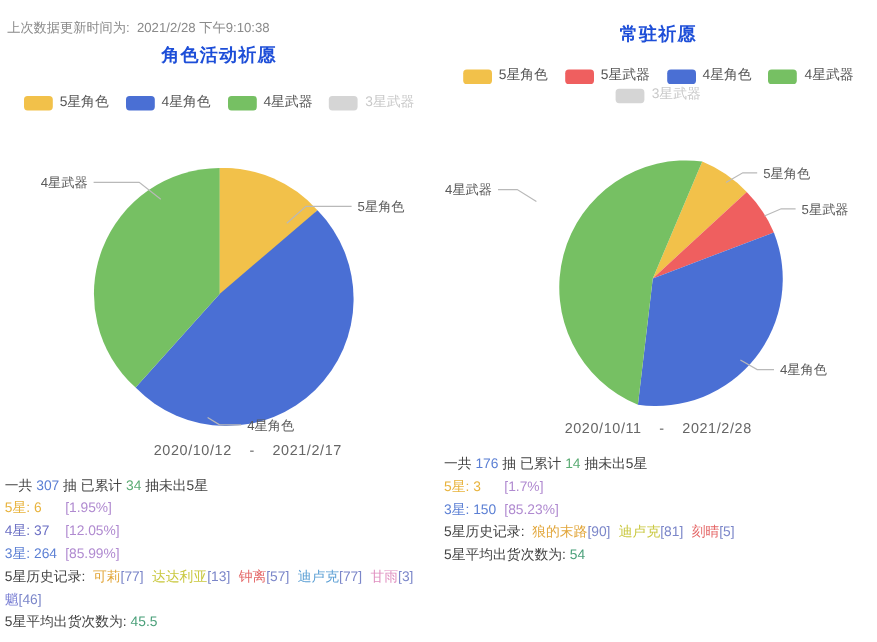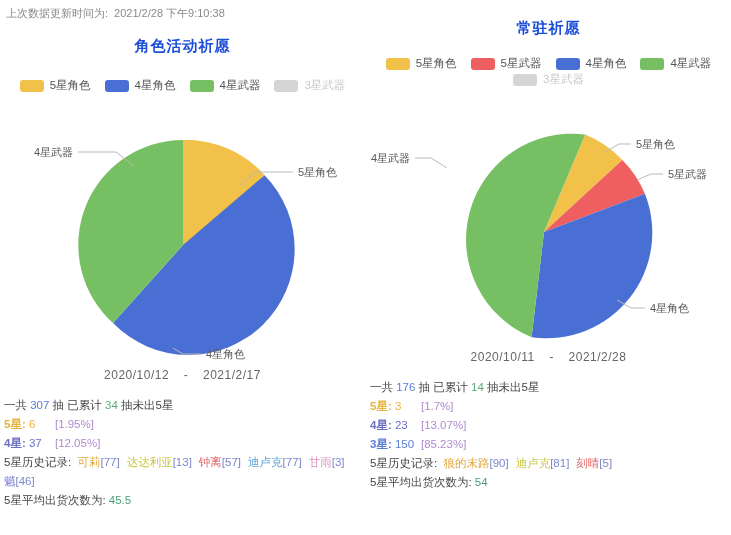--- a/index.html
+++ b/index.html
@@ -11,21 +11,21 @@
     height: 535px;
     background: #ffffff;
     font-family: "Liberation Sans", "DejaVu Sans", sans-serif;
     color: #333;
     overflow: hidden;
     position: relative;
   }
   .update-line {
     position: absolute;
     left: 6px;
-    top: 6px;
+    top: 16px;
     font-size: 11px;
     color: #8a8a8a;
     white-space: nowrap;
   }
   .update-line .u-value { color: #8a8a8a; margin-left: 6px; }
 
   .panel {
     position: absolute;
     top: 0;
     width: 365px;
@@ -95,21 +95,21 @@
   .leader { stroke: #b9b9b9; stroke-width: 1; fill: none; }
 
   .date-range {
     position: absolute;
     width: 100%;
     text-align: center;
     font-size: 12px;
     color: #666;
     letter-spacing: 0.5px;
   }
-  .panel-left .date-range { top: 368px; }
+  .panel-left .date-range { top: 368px; margin-left: 24px; }
   .panel-right .date-range { top: 350px; }
 
   .stats {
     position: absolute;
     left: 4px;
     right: 4px;
     font-size: 11.5px;
     line-height: 19px;
     color: #444;
   }
@@ -119,21 +119,21 @@
   .stat-row { white-space: nowrap; }
   .stat-row.wrap { white-space: normal; }
 
   .num-blue { color: #5b7fd4; }
   .num-green { color: #5aab73; }
   .c-yellow { color: #e8b33c; }
   .c-blue { color: #5b7fd4; }
   .c-purpleblue { color: #6b6fc4; }
   .c-pct { color: #b08ad0; text-align: right; }
 
-  .cnt-label { display: inline-block; font-weight: bold; }
+  .cnt-label { display: inline-block; }
   .cnt-num { display: inline-block; min-width: 26px; }
 
   .hist-name-1 { color: #e2a63a; text-align: center; }
   .hist-name-2 { color: #c9c83f; }
   .hist-name-3 { color: #e46464; }
   .hist-name-4 { color: #5b9fd4; }
   .hist-name-5 { color: #e08fc0; }
   .hist-name-6 { color: #7a7fd4; }
   .hist-br { color: #7b86c9; }
   .hist-sep { display: inline-block; width: 7px; }
@@ -189,20 +189,21 @@
     <span>2020/10/12</span>
     <span class="hist-sep"></span>
     <span>-</span>
     <span class="hist-sep"></span>
     <span>2021/2/17</span>
   </div>
   <div class="stats" id="stats-left">
       <div class="stat-row"><span>一共</span> <span class="num-blue">307</span> <span>抽  已累计</span> <span class="num-green">34</span> <span>抽未出5星</span></div>
       <div class="stat-row"><span class="cnt-label c-yellow">5星:</span> <span class="cnt-num c-yellow">6</span><span class="c-pct">[1.95%]</span></div>
       <div class="stat-row"><span class="cnt-label c-purpleblue">4星:</span> <span class="cnt-num c-purpleblue">37</span><span class="c-pct">[12.05%]</span></div>
+      <div class="stat-row"><span class="cnt-label c-blue">3星:</span> <span class="cnt-num c-blue">264</span><span class="c-pct">[85.99%]</span></div>
       <div class="stat-row wrap"><span>5星历史记录:</span>&nbsp;&nbsp;<span class="hist-name-1">可莉</span><span class="hist-br">[77]</span><span class="hist-sep"></span><span class="hist-name-2">达达利亚</span><span class="hist-br">[13]</span><span class="hist-sep"></span><span class="hist-name-3">钟离</span><span class="hist-br">[57]</span><span class="hist-sep"></span><span class="hist-name-4">迪卢克</span><span class="hist-br">[77]</span><span class="hist-sep"></span><span class="hist-name-5">甘雨</span><span class="hist-br">[3]</span><span class="hist-sep"></span><span class="hist-name-6">魈</span><span class="hist-br">[46]</span><span class="hist-sep"></span></div>
       <div class="stat-row"><span>5星平均出货次数为:</span> <span class="avg-val">45.5</span></div>
     </div>
 </div>
 
 <div class="panel panel-right">
   <div class="chart-title">常驻祈愿</div>
   <div class="legend" id="legend-right">
       <div class="legend-item">
         <span class="legend-swatch" style="background: rgb(242, 193, 74);"></span>
@@ -246,18 +247,17 @@
   <div class="date-range">
     <span>2020/10/11</span>
     <span class="hist-sep"></span>
     <span>-</span>
     <span class="hist-sep"></span>
     <span>2021/2/28</span>
   </div>
   <div class="stats" id="stats-right">
       <div class="stat-row"><span>一共</span> <span class="num-blue">176</span> <span>抽  已累计</span> <span class="num-green">14</span> <span>抽未出5星</span></div>
       <div class="stat-row"><span class="cnt-label c-yellow">5星:</span> <span class="cnt-num c-yellow">3</span><span class="c-pct">[1.7%]</span></div>
-      <div class="stat-row"><span class="cnt-label c-purpleblue">4星:</span> <span class="cnt-num c-purpleblue">23</span><span class="c-pct">[13.07%]</span></div>
       <div class="stat-row"><span class="cnt-label c-blue">3星:</span> <span class="cnt-num c-blue">150</span><span class="c-pct">[85.23%]</span></div>
       <div class="stat-row wrap"><span>5星历史记录:</span>&nbsp;&nbsp;<span class="hist-name-1">狼的末路</span><span class="hist-br">[90]</span><span class="hist-sep"></span><span class="hist-name-2">迪卢克</span><span class="hist-br">[81]</span><span class="hist-sep"></span><span class="hist-name-3">刻晴</span><span class="hist-br">[5]</span><span class="hist-sep"></span></div>
       <div class="stat-row"><span>5星平均出货次数为:</span> <span class="avg-val">54</span></div>
     </div>
 </div>
 
 </body></html>

